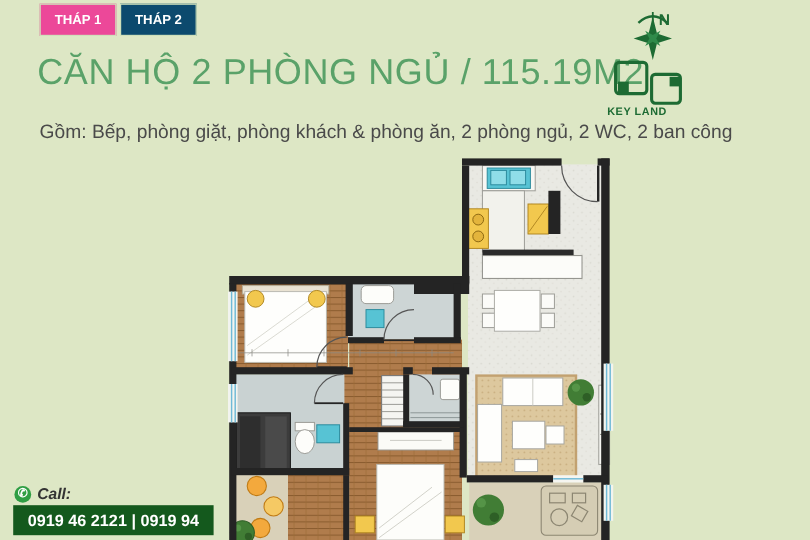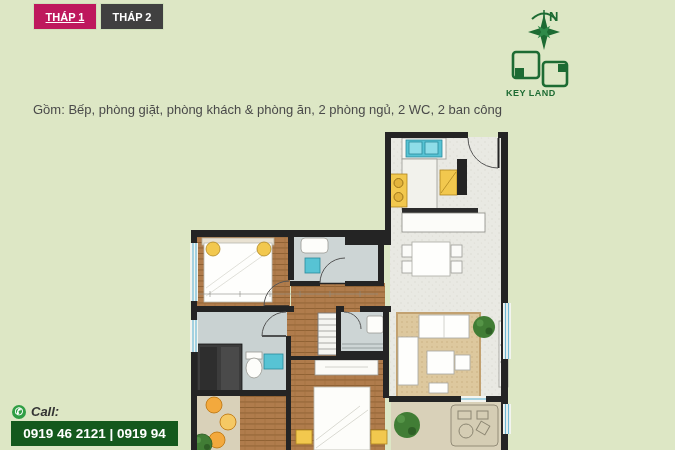--- a/index.html
+++ b/index.html
@@ -1,28 +1,28 @@
 <!DOCTYPE html>
 <html><head>
 <meta charset="utf-8">
 <style>
   html,body{margin:0;padding:0;}
   .page{position:relative;width:675px;height:450px;background:#dde7c5;overflow:hidden;
         font-family:"Liberation Sans",sans-serif;}
   
   .tabs{position:absolute;left:33px;top:3px;display:flex;gap:3px;}
   .tab{width:64px;height:27px;line-height:27px;text-align:center;color:#fff;
-       font-size:11px;font-weight:bold;background:#404040;border:1px solid #cfe0ba;
+       font-size:11px;font-weight:bold;background:#0c4a6e;border:1px solid #cfe0ba;
        box-sizing:border-box;cursor:pointer;}
-  .tab.active{background:#be185d;text-decoration:underline;}
+  .tab.active{background:#ec4899;}
   
   .title{position:absolute;left:31px;top:44px;font-size:30px;font-weight:400;
          color:#5aa269;white-space:nowrap;letter-spacing:.5px;}
   .subtitle{position:absolute;left:33px;top:85px;font-size:12px;color:#4a4a4a;}
-  .desc{position:absolute;left:33px;top:102px;font-size:13px;color:#4a4a4a;}
+  .desc{position:absolute;left:33px;top:102px;font-size:16px;color:#4a4a4a;}
   
   .compass{position:absolute;left:514px;top:6px;width:60px;height:44px;}
   .compass-n{position:absolute;left:549px;top:9px;font-size:13px;font-weight:bold;color:#1d6b33;}
   .logo{position:absolute;left:508px;top:48px;width:64px;height:52px;}
   .logo-text{position:absolute;left:506px;top:88px;width:68px;text-align:left;
              font-size:9px;font-weight:bold;color:#1d6b33;letter-spacing:.5px;}
   
   .plan{position:absolute;left:0;top:0;}
   
   .call-row{position:absolute;left:12px;top:404px;display:flex;align-items:center;gap:5px;
@@ -36,20 +36,21 @@
 </head>
 <body>
 
 <div class="page">
 
   <div class="tabs">
     <div class="tab active">THÁP 1</div>
     <div class="tab">THÁP 2</div>
   </div>
 
+  <div class="title">CĂN HỘ 2 PHÒNG NGỦ / 115.19M2</div>
   <div class="desc">Gồm: Bếp, phòng giặt, phòng khách &amp; phòng ăn, 2 phòng ngủ, 2 WC, 2 ban công</div>
 
   <svg class="compass" viewBox="0 0 60 44" width="60" height="44">
     <path d="M18,13 Q30,2 42,13" fill="none" stroke="#1d6b33" stroke-width="2"></path>
     <line x1="30" y1="4" x2="30" y2="22" stroke="#1d6b33" stroke-width="1.5"></line>
     <path d="M30,8 L33.5,22 L46,26 L33.5,30 L30,44 L26.5,30 L14,26 L26.5,22 Z" fill="#1d6b33"></path>
     <path d="M30,17 L32,24 L39,26 L32,28 L30,35 L28,28 L21,26 L28,24 Z" fill="#2f8a4a" transform="rotate(45 30 26)"></path>
   </svg>
   <span class="compass-n">N</span>
 

